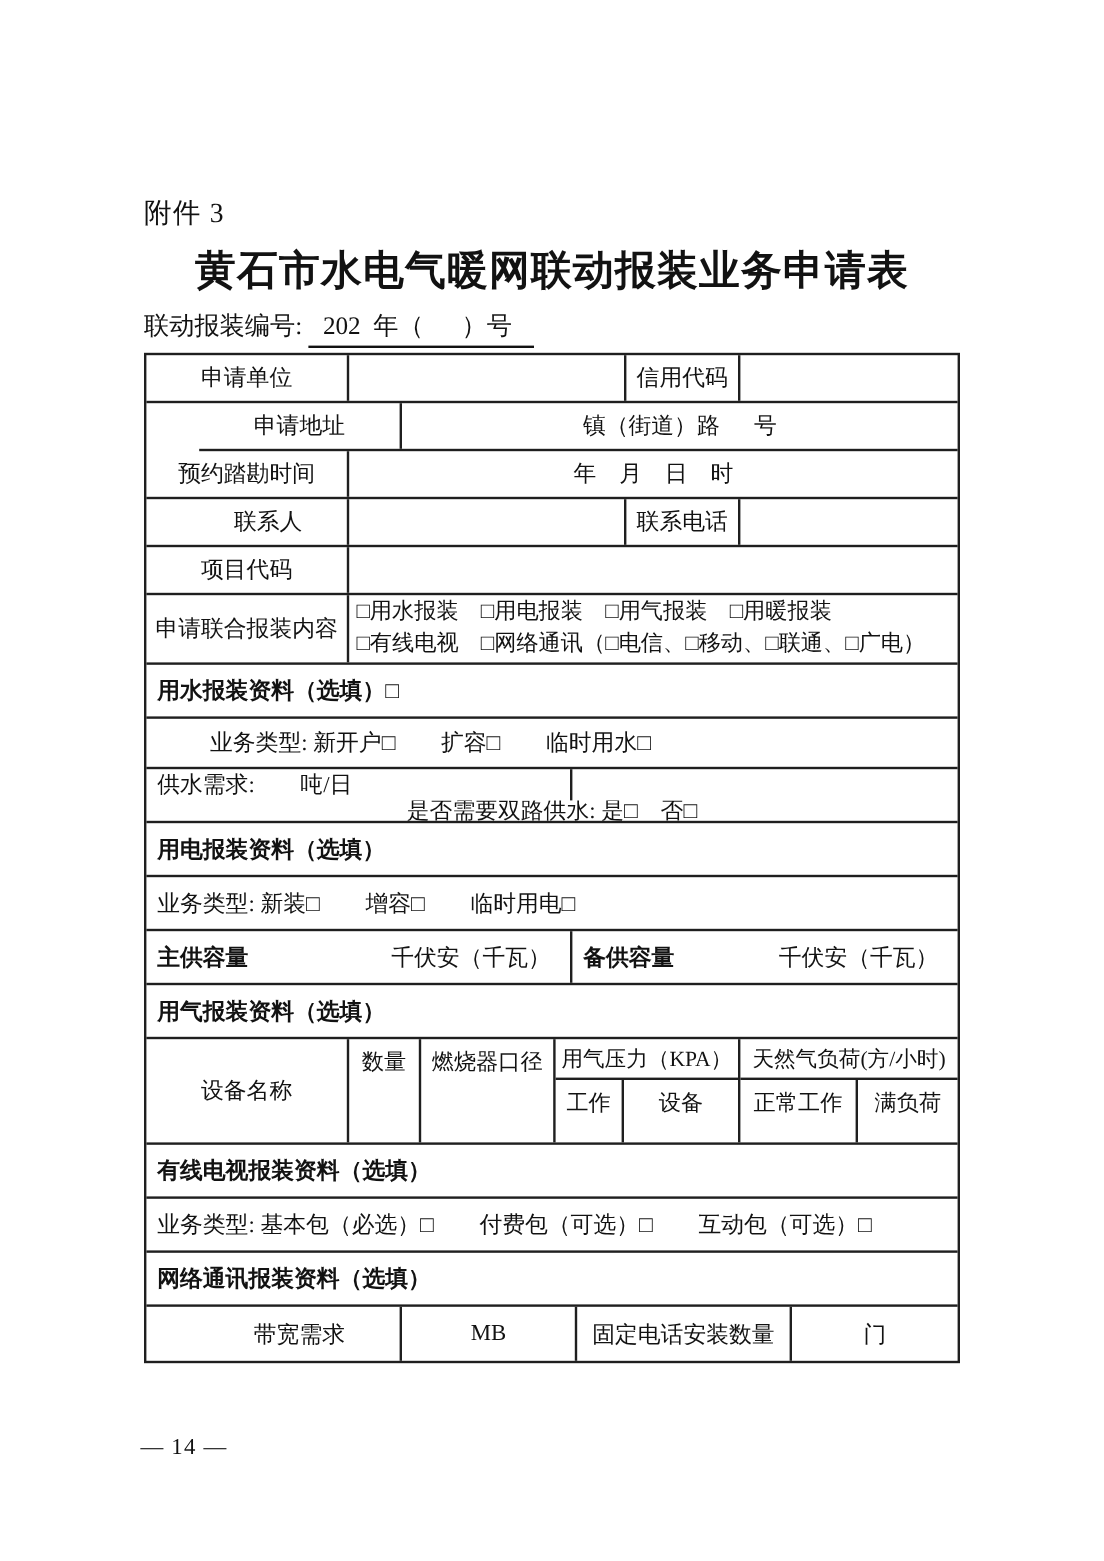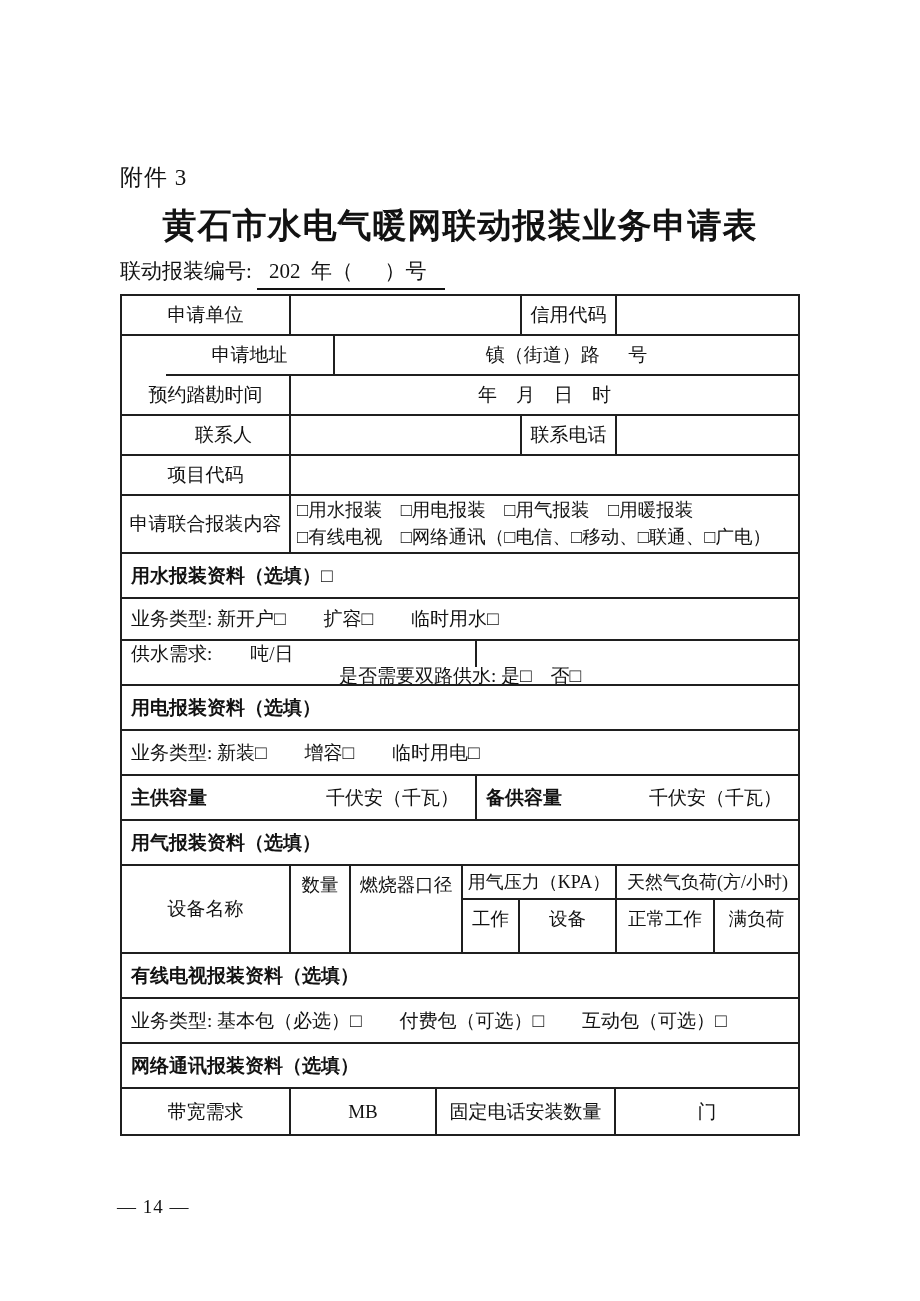--- a/index.html
+++ b/index.html
@@ -113,21 +113,21 @@
       <div class="cell two-line">
         <span class="t">□用水报装　□用电报装　□用气报装　□用暖报装</span>
         <span class="t">□有线电视　□网络通讯（□电信、□移动、□联通、□广电）</span>
       </div>
     </div>
 
     <div class="row" style="height:45px;">
       <div class="cell l b t">用水报装资料（选填）□</div>
     </div>
 
-    <div class="row" style="height:42px;">
+    <div class="row" style="height:42px;padding-left:44px;">
       <div class="cell l t">业务类型: 新开户□　　扩容□　　临时用水□</div>
     </div>
 
     <div class="row" style="height:45px;flex-direction:column;">
       <div class="cell l t" style="width:355px;">供水需求:　　吨/日</div>
       <div class="cell c t">是否需要双路供水: 是□　否□</div>
     </div>
 
     <div class="row" style="height:45px;">
       <div class="cell l b t">用电报装资料（选填）</div>
@@ -178,21 +178,21 @@
 
     <div class="row" style="height:45px;">
       <div class="cell l t">业务类型: 基本包（必选）□　　付费包（可选）□　　互动包（可选）□</div>
     </div>
 
     <div class="row" style="height:45px;">
       <div class="cell l b t">网络通讯报装资料（选填）</div>
     </div>
 
     <div class="row" style="height:45px;">
-      <div class="cell c t" style="width:169px;">带宽需求</div>
+      <div class="cell c t" style="width:169px;margin-left:44px;">带宽需求</div>
       <div class="cell c t" style="width:146px;">MB</div>
       <div class="cell c t" style="width:179px;">固定电话安装数量</div>
       <div class="cell c t">门</div>
     </div>
 
   </div>
 
   <div class="footer t">— 14 —</div>
 
 </div>

